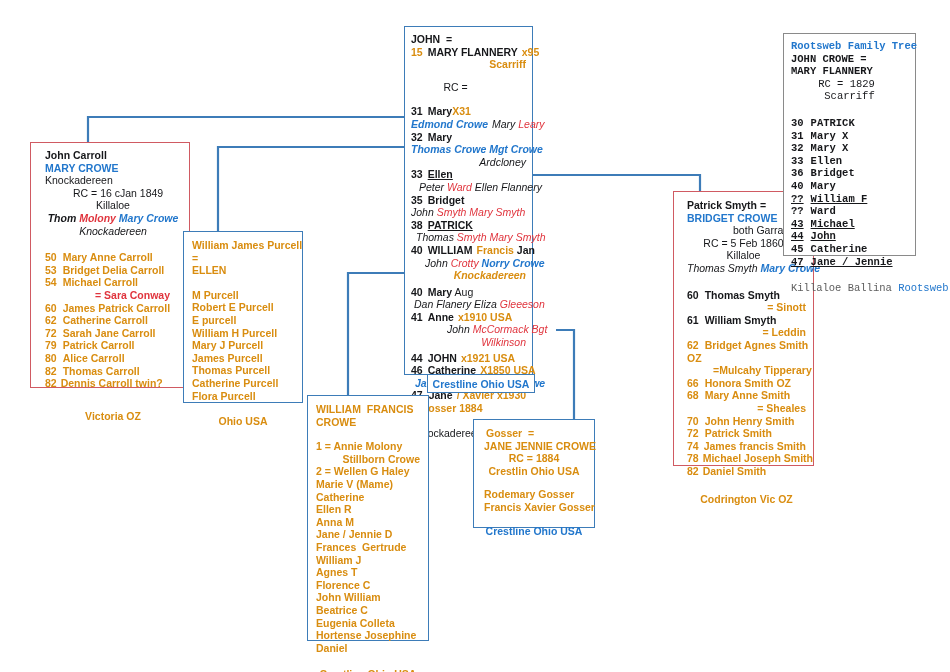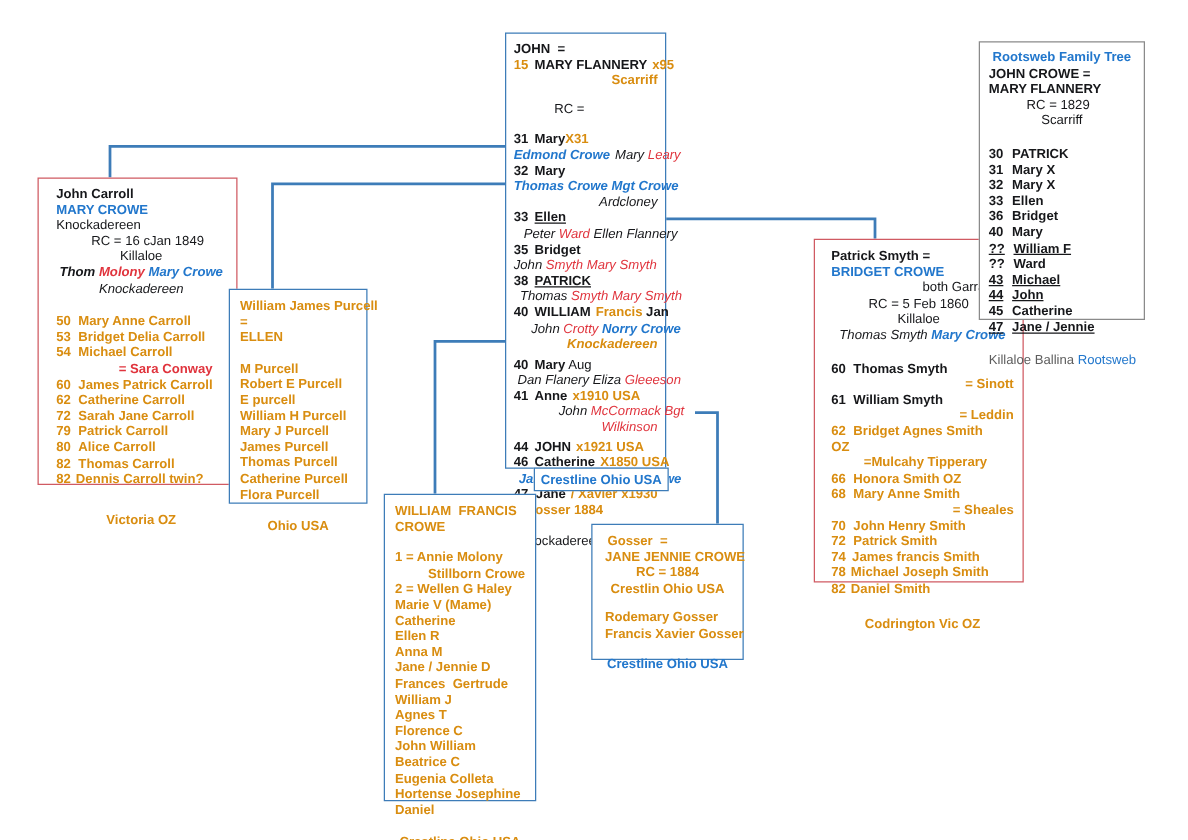--- a/index.html
+++ b/index.html
@@ -7,21 +7,21 @@
     width:950px;height:672px;background:#ffffff;position:relative;
     font-family:"Liberation Sans",sans-serif;
     -webkit-font-smoothing:antialiased;
   }
   .stage{position:absolute;left:0;top:0;width:950px;height:672px;overflow:hidden;}
   svg.wires{position:absolute;left:0;top:0;width:950px;height:672px;pointer-events:none;}
 
   .box{position:absolute;background:#ffffff;box-sizing:border-box;}
   .box.blue{border:1.4px solid #3d7cb8;}
   .box.red{border:1.4px solid #d05a62;padding-left:6px;}
-  .box.gray{border:1.4px solid #8a8a8a;}
+  .box.gray{border:1.4px solid #8a8a8a;font-family:Liberation Mono, monospace;}
 
   .ln{line-height:12.6px;white-space:pre;font-size:10.5px;}
   .b{font-weight:bold;}
   .i{font-style:italic;}
   .u{text-decoration:underline;}
   .c{text-align:center;}
   .r{text-align:right;}
 
   .blk{color:#16171a;}
   .org{color:#d98d10;}
@@ -31,30 +31,30 @@
 
   
   #box-john{left:404px;top:26px;width:129px;height:349px;}
   #box-john .pad{padding:6px 6px 0 6px;}
   #box-crestline{left:427px;top:374px;width:108px;height:19px;}
   #box-crestline .pad{padding:3px 4px 0 4px;}
 
   #box-carroll{left:30px;top:142px;width:160px;height:246px;}
   #box-carroll .pad{padding:6px 8px 0 8px;}
 
-  #box-purcell{left:183px;top:231px;width:111px;height:172px;}
+  #box-purcell{left:183px;top:231px;width:120px;height:172px;}
   #box-purcell .pad{padding:7px 8px 0 8px;}
 
   #box-wfc{left:307px;top:395px;width:122px;height:246px;}
   #box-wfc .pad{padding:7px 8px 0 8px;}
 
   #box-gosser{left:473px;top:419px;width:122px;height:109px;}
   #box-gosser .pad{padding:7px 6px 0 6px;}
 
-  #box-smyth{left:651px;top:191px;width:168px;height:275px;}
+  #box-smyth{left:673px;top:191px;width:141px;height:275px;}
   #box-smyth .pad{padding:7px 7px 0 7px;}
 
   #box-rootsweb{left:783px;top:33px;width:133px;height:223px;}
   #box-rootsweb .pad{padding:6px 7px 0 7px;}
 
   .credit{position:absolute;left:649px;top:612px;width:280px;text-align:right;
           color:#3aa37a;font-weight:bold;font-size:11px;font-family:"Liberation Sans",sans-serif;}
 
   .sp{display:inline-block;}
 </style>

